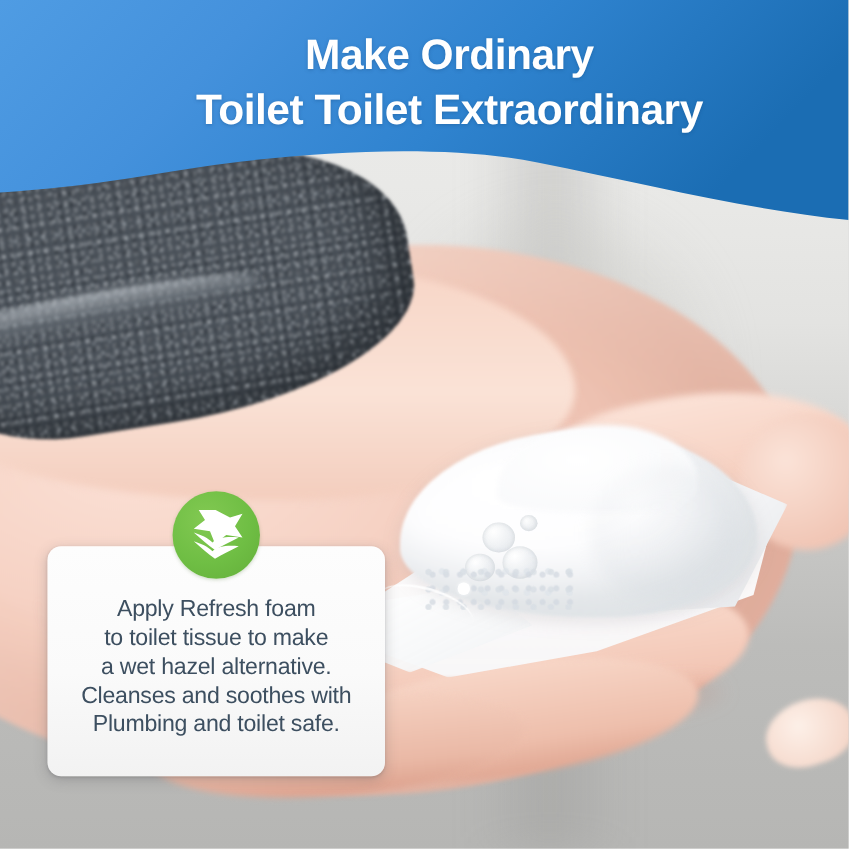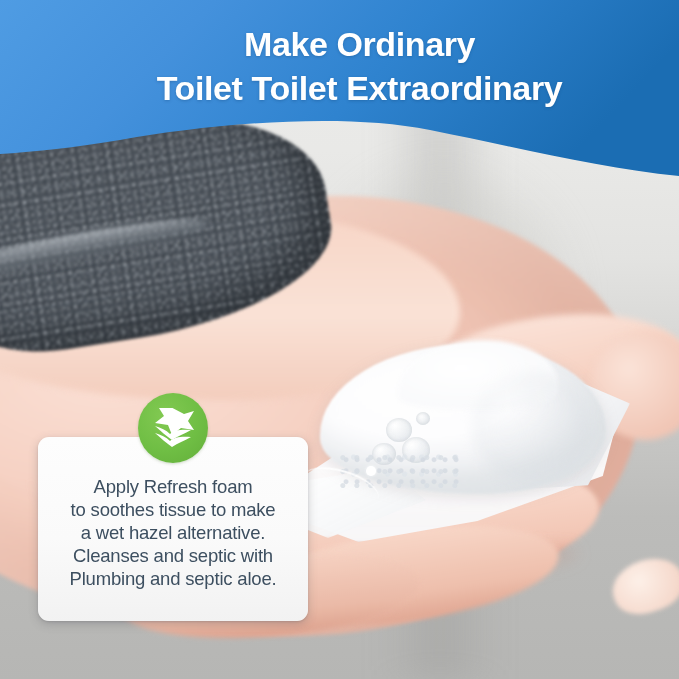--- a/index.html
+++ b/index.html
@@ -441,24 +441,24 @@
     </svg>
     <div class="banner-text">
       <span class="banner-line">Make Ordinary</span>
       <span class="banner-line">Toilet Toilet Extraordinary</span>
     </div>
   </div>
 
   <div class="info-card">
     <div class="card-text">
       <span class="card-line">Apply Refresh foam</span>
-      <span class="card-line">to soothes tissue to make</span>
+      <span class="card-line">to toilet tissue to make</span>
       <span class="card-line">a wet hazel alternative.</span>
-      <span class="card-line">Cleanses and septic with</span>
-      <span class="card-line">Plumbing and septic aloe.</span>
+      <span class="card-line">Cleanses and soothes with</span>
+      <span class="card-line">Plumbing and toilet safe.</span>
     </div>
   </div>
 
   <div class="badge">
     <svg width="44" height="42" viewBox="0 0 44 42" xmlns="http://www.w3.org/2000/svg">
       <path d="M21.5 1 L33 7 L43 4 L37 14 L43 23 L30 21 L21 28 L17 18 L4 16 L13 9 L8 1 Z" fill="#ffffff"></path>
       <path d="M4 19 C10 21 15 23 19 27 C23 23 31 22 40 23 C33 27 27 29 21 33 C15 29 10 24 4 19 Z" fill="#ffffff"></path>
       <path d="M4 26 C10 28 15 30 19 34 C23 30 31 29 40 30 C33 34 27 36 21 40 C15 36 10 31 4 26 Z" fill="#ffffff"></path>
     </svg>
   </div>

